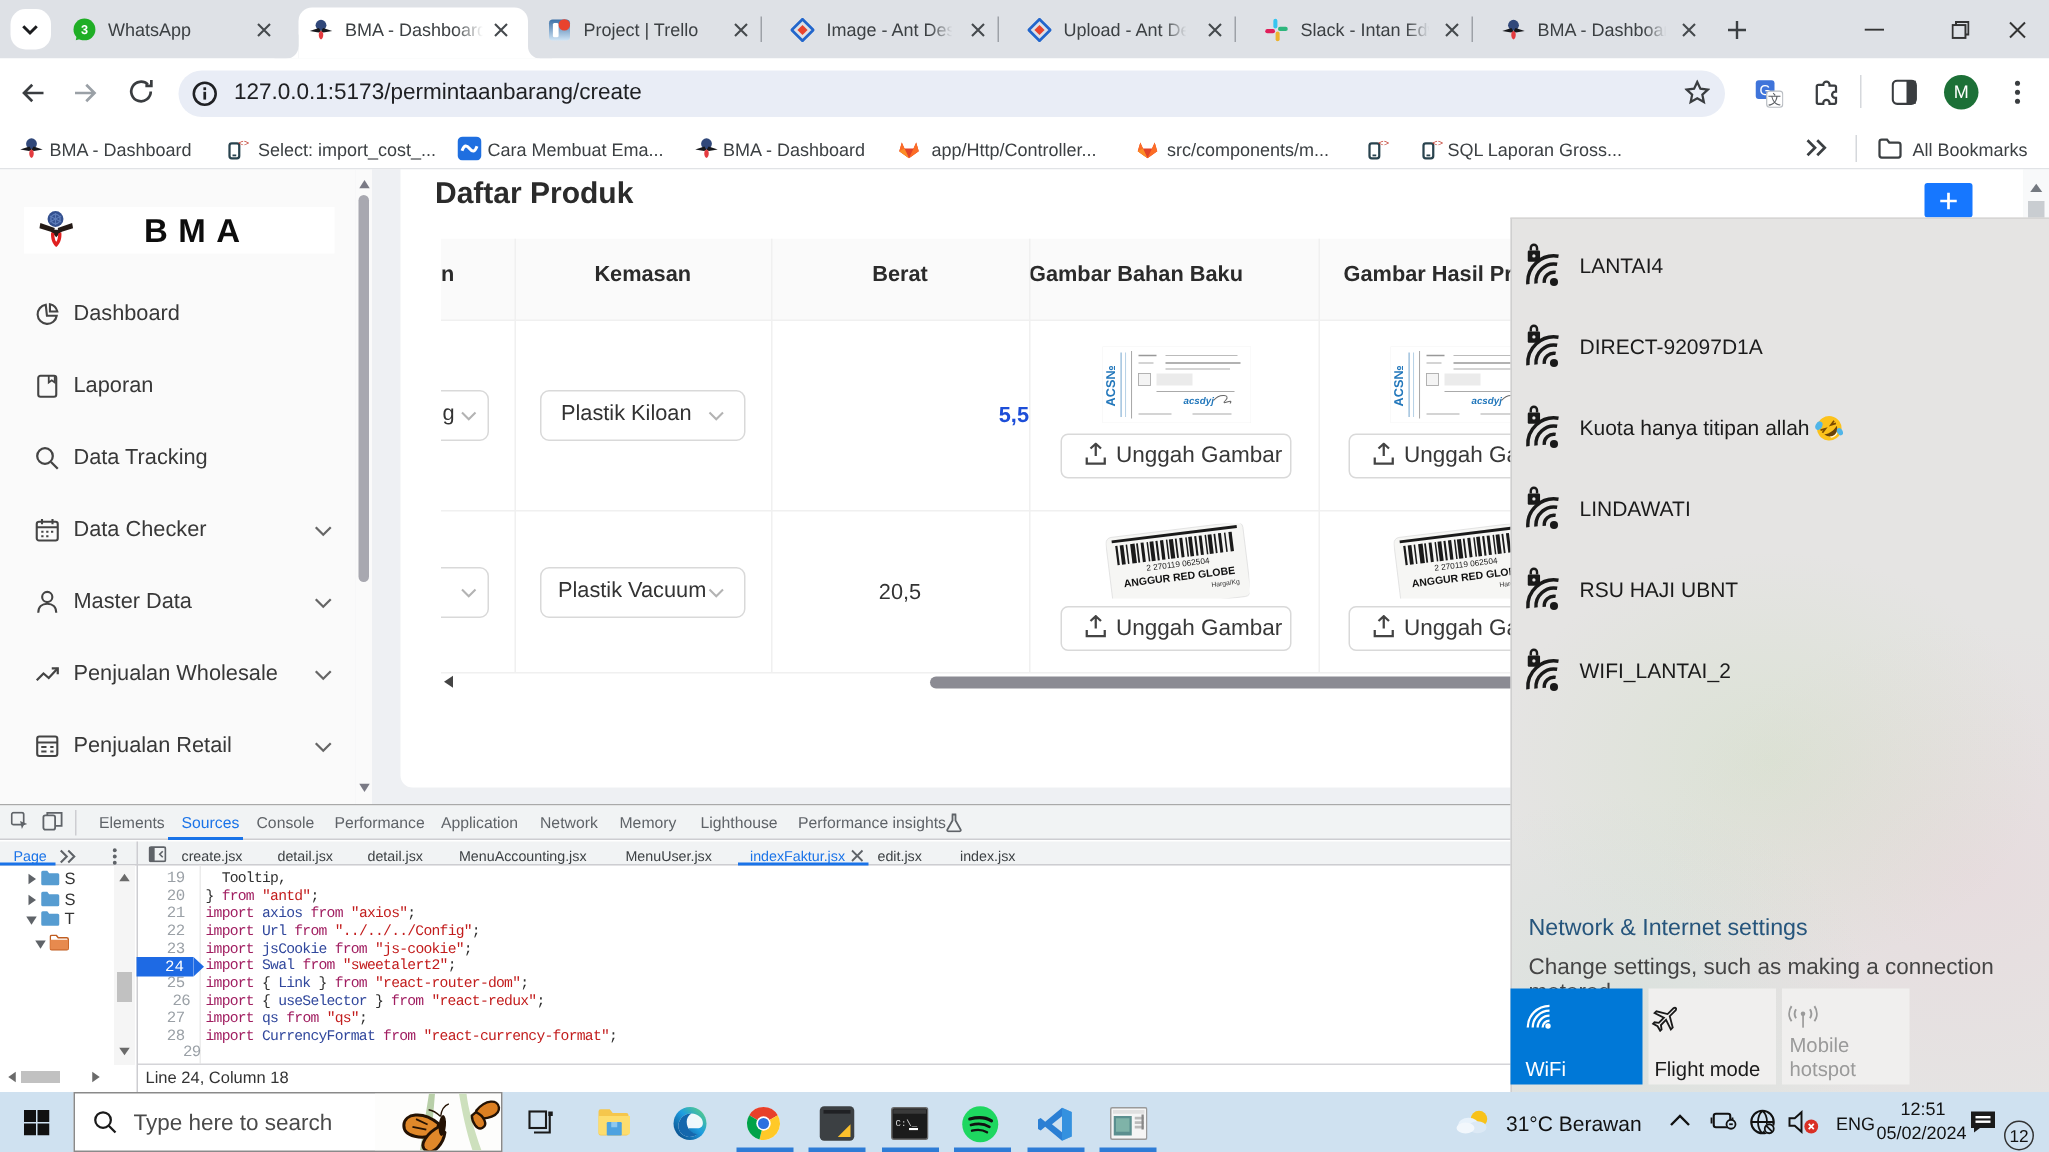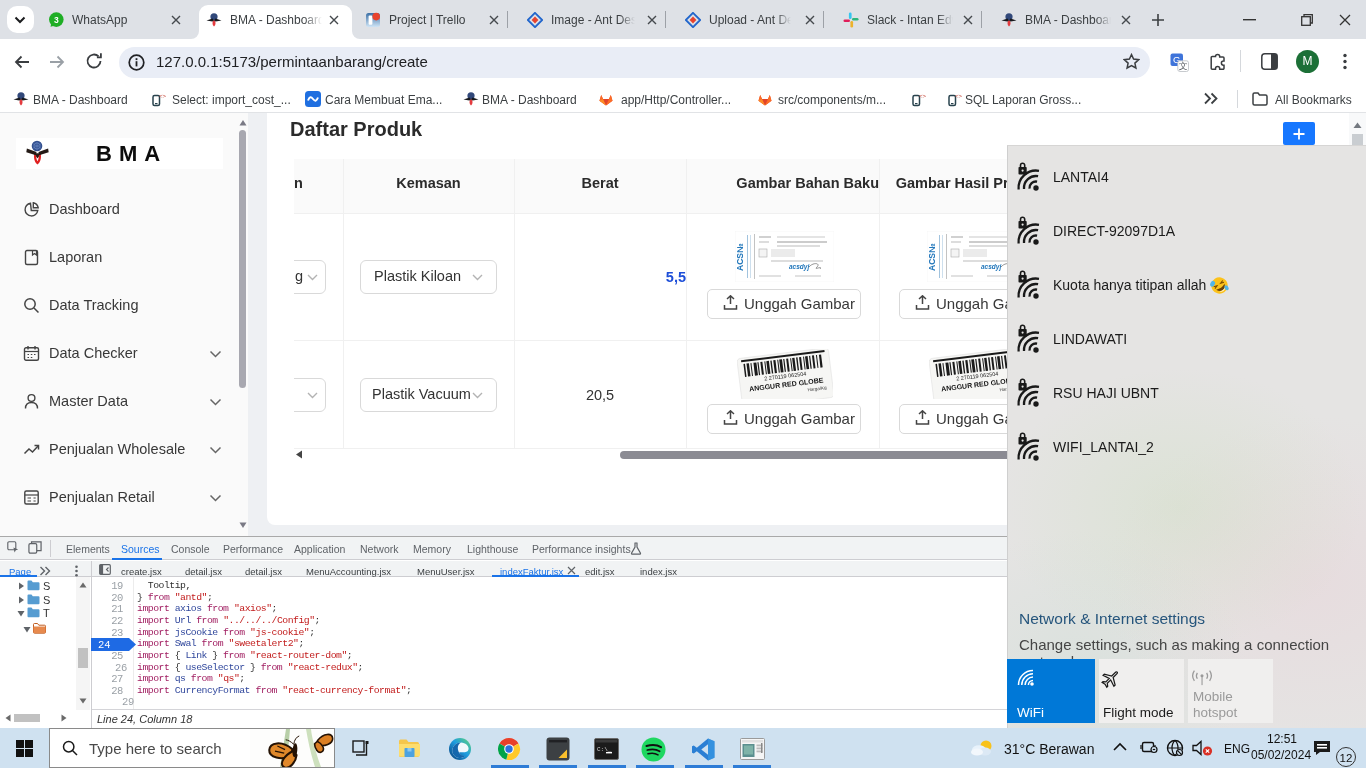--- a/index.html
+++ b/index.html
@@ -338,21 +338,21 @@
   <svg class="abs" style="left:1025px;top:14px;" width="14" height="14" viewBox="0 0 14 14">
       <path d="M7 1.5 L7 12.5 M1.5 7 L12.5 7" stroke="#fff" stroke-width="1.8"></path>
     </svg>
 
   <div class="abs" style="left:27px;top:46px;width:1055px;height:310px;overflow:hidden;">
 
     <div class="abs" style="left:0;top:0;width:1055px;height:55px;background:#fafafa;border-bottom:1px solid #f0f0f0;"></div>
     <div class="abs" style="left:0;top:16px;width:16px;font-size:14.5px;font-weight:bold;color:#2b2b2b;">n</div>
     <div class="abs" style="left:49px;top:16px;width:171px;text-align:center;font-size:14.5px;font-weight:bold;color:#2b2b2b;">Kemasan</div>
     <div class="abs" style="left:220px;top:16px;width:172px;text-align:center;font-size:14.5px;font-weight:bold;color:#2b2b2b;">Berat</div>
-    <div class="abs" style="left:392px;top:16px;width:193px;text-align:right;font-size:14.5px;font-weight:bold;color:#2b2b2b;">Gambar Bahan Baku</div>
+    <div class="abs" style="left:392px;top:16px;width:193px;text-align:left;font-size:14.5px;font-weight:bold;color:#2b2b2b;">Gambar Bahan Baku</div>
     <div class="abs" style="left:585px;top:16px;width:193px;text-align:center;font-size:14.5px;font-weight:bold;color:#2b2b2b;">Gambar Hasil Produksi</div>
 
     <div class="abs" style="left:49px;top:0;width:1px;height:289px;background:#f0f0f0;"></div>
     <div class="abs" style="left:220px;top:0;width:1px;height:289px;background:#f0f0f0;"></div>
     <div class="abs" style="left:392px;top:0;width:1px;height:289px;background:#f0f0f0;"></div>
     <div class="abs" style="left:585px;top:0;width:1px;height:289px;background:#f0f0f0;"></div>
     <div class="abs" style="left:778px;top:0;width:1px;height:289px;background:#f0f0f0;"></div>
 
     <div class="abs" style="left:0;top:181px;width:1055px;height:1px;background:#f0f0f0;"></div>
     <div class="abs" style="left:0;top:289px;width:1055px;height:1px;background:#f0f0f0;"></div>
@@ -648,34 +648,34 @@
 <div class="ln" style="left:91px;top:627px;">23</div>
 <div class="ln" style="left:91px;top:650px;">25</div>
 <div class="ln" style="left:91px;top:662px;padding-left:24px;">26</div>
 <div class="ln" style="left:91px;top:673px;">27</div>
 <div class="ln" style="left:91px;top:685px;">28</div>
 <div class="ln" style="left:91px;top:696px;padding-left:31px;">29</div>
 <div class="abs" style="left:91px;top:638px;width:38px;height:13px;background:#1e6ae4;"></div>
 <svg class="abs" style="left:129px;top:638px;" width="7" height="13" viewBox="0 0 7 13">
     <path d="M0 0 L7 6.5 L0 13 Z" fill="#1e6ae4"></path>
   </svg>
-<div class="abs" style="left:98px;top:639px;font-size:10.5px;font-family:'Liberation Mono',monospace;color:#fff;">24</div>
+<div class="abs" style="left:110px;top:639px;font-size:10.5px;font-family:'Liberation Mono',monospace;color:#fff;">24</div>
 <div class="cl" style="top:580px;"><span class="pl">  Tooltip,</span></div>
 <div class="cl" style="top:592px;"><span class="pl">} </span><span class="kw">from</span><span class="pl"> </span><span class="st">"antd"</span><span class="pl">;</span></div>
 <div class="cl" style="top:603px;"><span class="kw">import</span><span class="pl"> </span><span class="id">axios</span><span class="pl"> </span><span class="kw">from</span><span class="pl"> </span><span class="st">"axios"</span><span class="pl">;</span></div>
 <div class="cl" style="top:615px;"><span class="kw">import</span><span class="pl"> </span><span class="id">Url</span><span class="pl"> </span><span class="kw">from</span><span class="pl"> </span><span class="st">"../../../Config"</span><span class="pl">;</span></div>
 <div class="cl" style="top:627px;"><span class="kw">import</span><span class="pl"> </span><span class="id">jsCookie</span><span class="pl"> </span><span class="kw">from</span><span class="pl"> </span><span class="st">"js-cookie"</span><span class="pl">;</span></div>
 <div class="cl" style="top:638px;"><span class="kw">import</span><span class="pl"> </span><span class="id">Swal</span><span class="pl"> </span><span class="kw">from</span><span class="pl"> </span><span class="st">"sweetalert2"</span><span class="pl">;</span></div>
 <div class="cl" style="top:650px;"><span class="kw">import</span><span class="pl"> { </span><span class="id">Link</span><span class="pl"> } </span><span class="kw">from</span><span class="pl"> </span><span class="st">"react-router-dom"</span><span class="pl">;</span></div>
 <div class="cl" style="top:662px;"><span class="kw">import</span><span class="pl"> { </span><span class="id">useSelector</span><span class="pl"> } </span><span class="kw">from</span><span class="pl"> </span><span class="st">"react-redux"</span><span class="pl">;</span></div>
 <div class="cl" style="top:673px;"><span class="kw">import</span><span class="pl"> </span><span class="id">qs</span><span class="pl"> </span><span class="kw">from</span><span class="pl"> </span><span class="st">"qs"</span><span class="pl">;</span></div>
 <div class="cl" style="top:685px;"><span class="kw">import</span><span class="pl"> </span><span class="id">CurrencyFormat</span><span class="pl"> </span><span class="kw">from</span><span class="pl"> </span><span class="st">"react-currency-format"</span><span class="pl">;</span></div>
 
 <div class="abs" style="left:92px;top:709px;width:1274px;height:1px;background:#d4d4d8;"></div>
-<div class="abs" style="left:97px;top:713px;font-size:11px;color:#333;font-style:italic;">Line 24, Column 18</div>
+<div class="abs" style="left:97px;top:713px;font-size:11px;color:#333;">Line 24, Column 18</div>
 
 <div class="abs" style="left:1349px;top:113px;width:17px;height:423px;background:#f8f9fa;"></div>
 <svg class="abs" style="left:1353px;top:121px;" width="9" height="9" viewBox="0 0 9 9">
     <path d="M4.5 1.5 L8.5 7 L0.5 7 Z" fill="#747980"></path>
   </svg>
 <div class="abs" style="left:1352px;top:134px;width:11px;height:200px;background:#c9cdd1;"></div>
 
 
 <div class="abs" id="wifipanel" style="left:1007px;top:145px;width:359px;height:583px;background:#e5e4e3;border-left:1px solid #cfcfcf;border-top:1px solid #d6d5d4;">
   <div class="abs" style="left:0;top:0;width:359px;height:583px;background:

